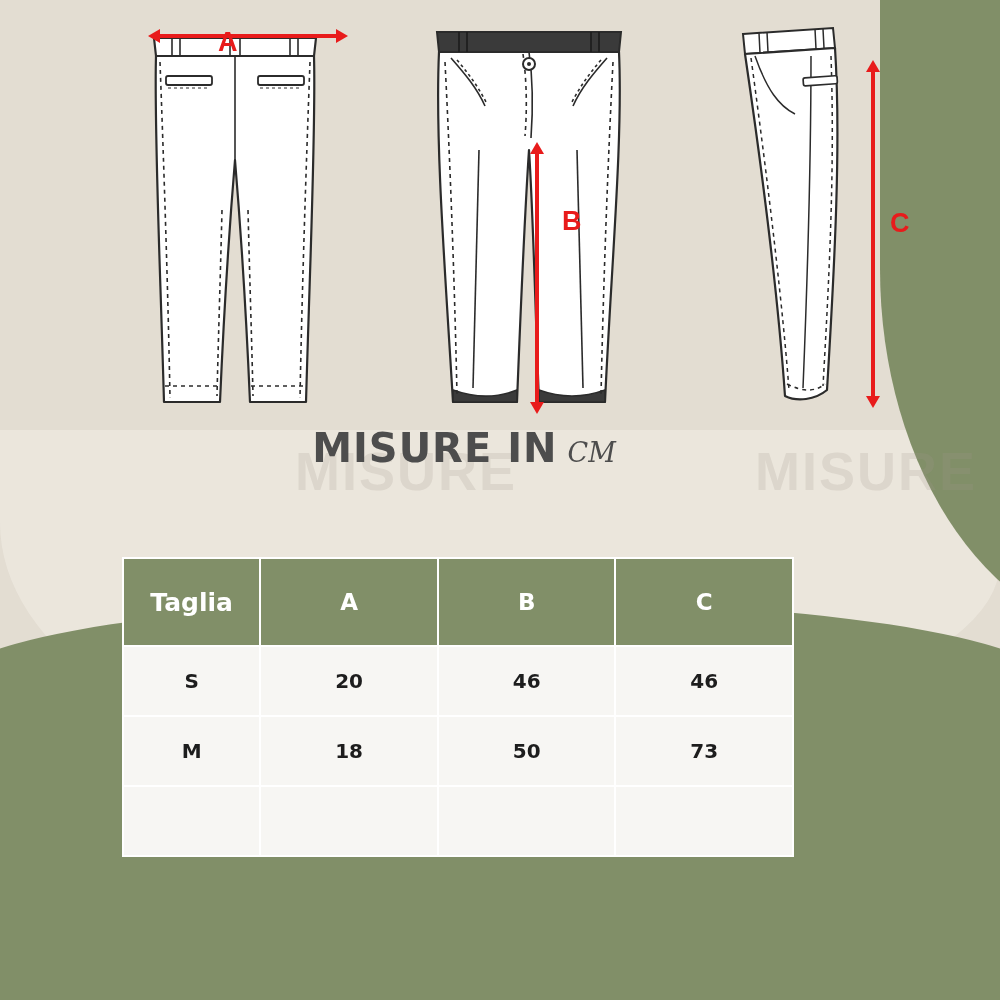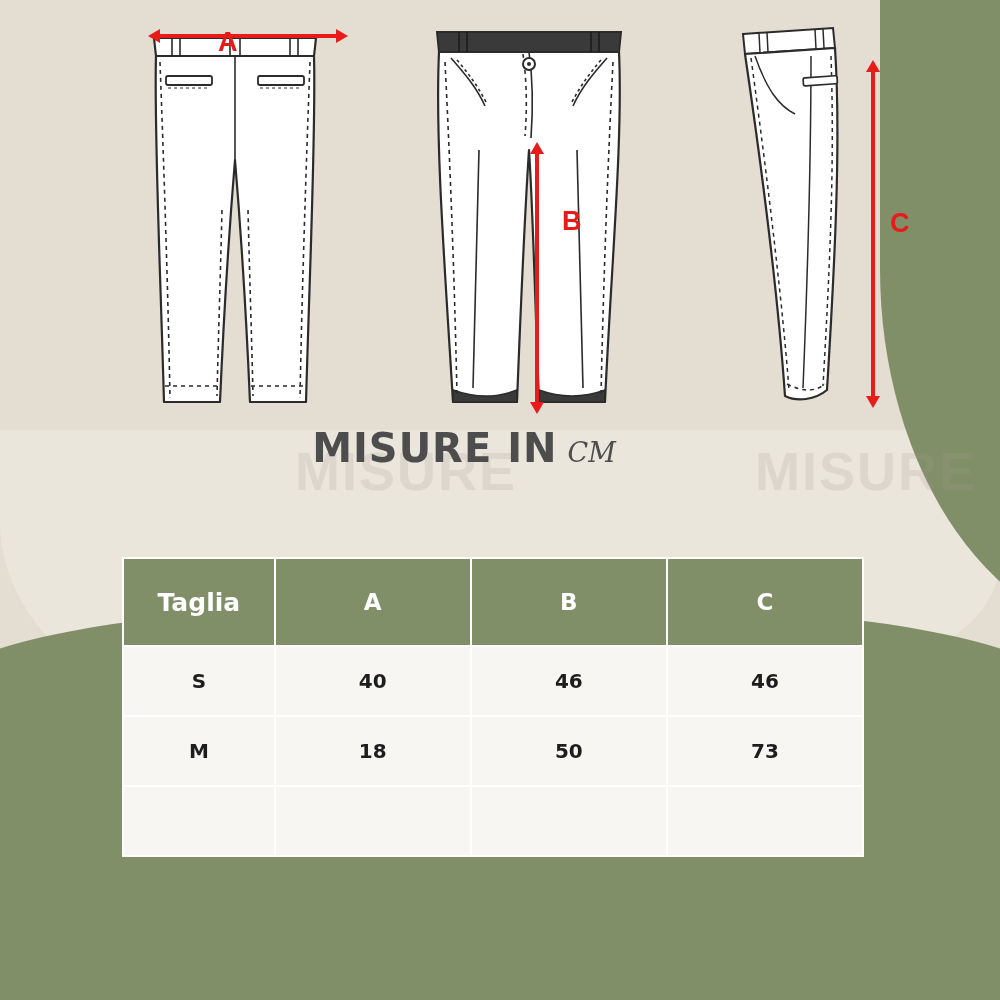--- a/index.html
+++ b/index.html
@@ -108,21 +108,21 @@
     font-variant: small-caps;
     letter-spacing: 0px;
     margin-left: 10px;
   }
 
   
   .table-wrap {
     position: absolute;
     left: 122px;
     top: 557px;
-    width: 742px;
+    width: 672px;
   }
   table.sizes {
     border-collapse: collapse;
     width: 100%;
     table-layout: fixed;
   }
   table.sizes th,
   table.sizes td {
     border: 2px solid #ffffff;
     height: 66px;
@@ -313,21 +313,21 @@
       <tr>
         <th>Taglia</th>
         <th>A</th>
         <th>B</th>
         <th>C</th>
       </tr>
     </thead>
     <tbody>
       <tr>
         <td>S</td>
-        <td>40</td>
+        <td>20</td>
         <td>46</td>
         <td>46</td>
       </tr>
       <tr>
         <td>M</td>
         <td>18</td>
         <td>50</td>
         <td>73</td>
       </tr>
       <tr class="empty">

